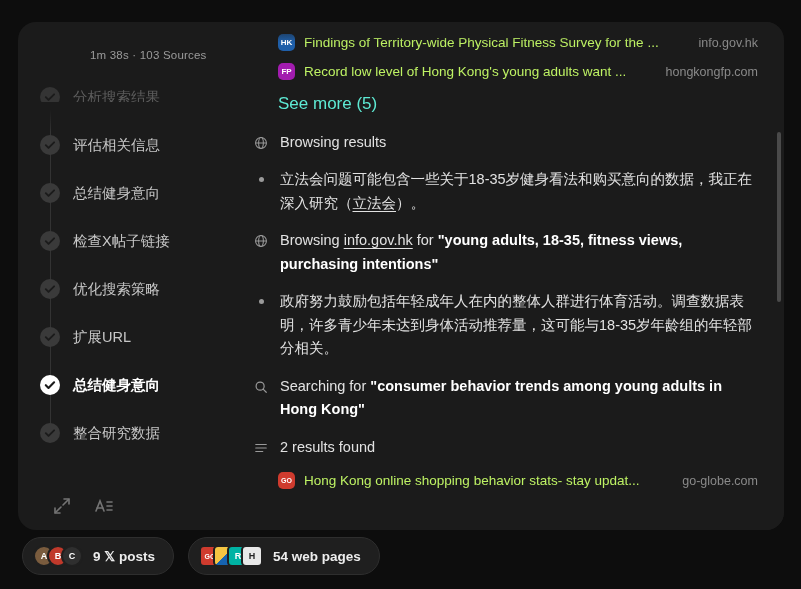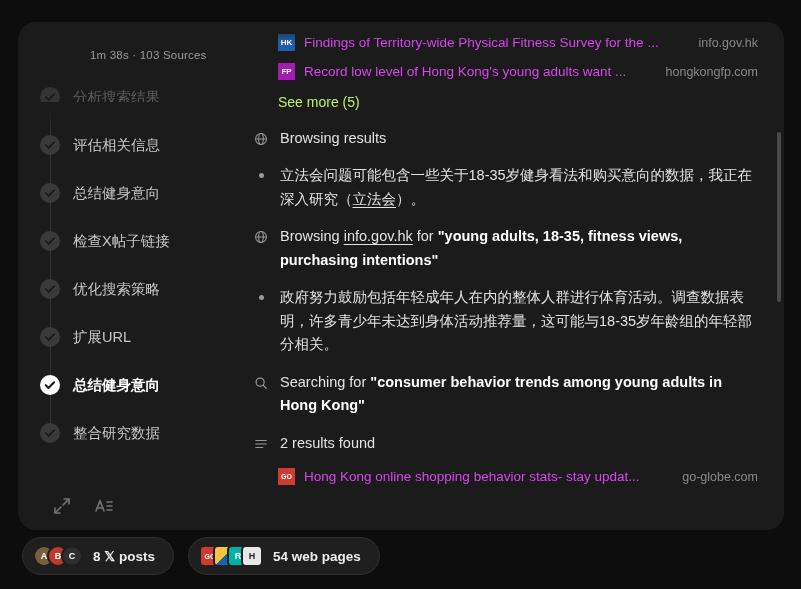--- a/index.html
+++ b/index.html
@@ -136,47 +136,47 @@
   .src-row {
     display: flex;
     align-items: center;
     gap: 9px;
     padding: 6px 0 6px 24px;
     min-height: 28px;
   }
   .favicon {
     width: 17px; height: 17px;
     flex: 0 0 17px;
-    border-radius: 0;
+    border-radius: 5px;
     display: flex;
     align-items: center;
     justify-content: center;
     font-size: 8px;
     font-weight: 700;
     color: #fff;
     overflow: hidden;
   }
   .src-title {
     font-size: 13.5px;
-    color: #d946ef;
+    color: #bef264;
     white-space: nowrap;
     overflow: hidden;
     text-overflow: ellipsis;
     flex: 1 1 auto;
   }
   .src-domain {
     font-size: 12.5px;
     color: #8a8a8a;
     white-space: nowrap;
     flex: 0 0 auto;
   }
   .see-more {
     padding: 8px 0 10px 24px;
-    font-size: 14px;
-    color: #bef264;
+    font-size: 17px;
+    color: #5eead4;
     cursor: pointer;
   }
   .line-item {
     display: flex;
     gap: 12px;
     padding: 7px 0;
     align-items: flex-start;
   }
   .line-item .gutter {
     width: 14px;
@@ -483,21 +483,21 @@
     </div>
   </div>
 
   <div class="chips">
     <div class="chip">
       <span class="avatars">
         <span class="av" style="background:#7a5c3e">A</span>
         <span class="av" style="background:#c0392b">B</span>
         <span class="av" style="background:#2f2f2f">C</span>
       </span>
-      <span class="chip-label">8 𝕏 posts</span>
+      <span class="chip-label">9 𝕏 posts</span>
     </div>
     <div class="chip">
       <span class="avatars">
         <span class="sq" style="background:#cf3b2e;font-size:7px">GO</span>
         <span class="sq" style="background:linear-gradient(135deg,#f5c542 50%,#1663b0 50%)"></span>
         <span class="sq" style="background:#00b3a4">R</span>
         <span class="sq" style="background:#e8e8e8;color:#222">H</span>
       </span>
       <span class="chip-label">54 web pages</span>
     </div>

